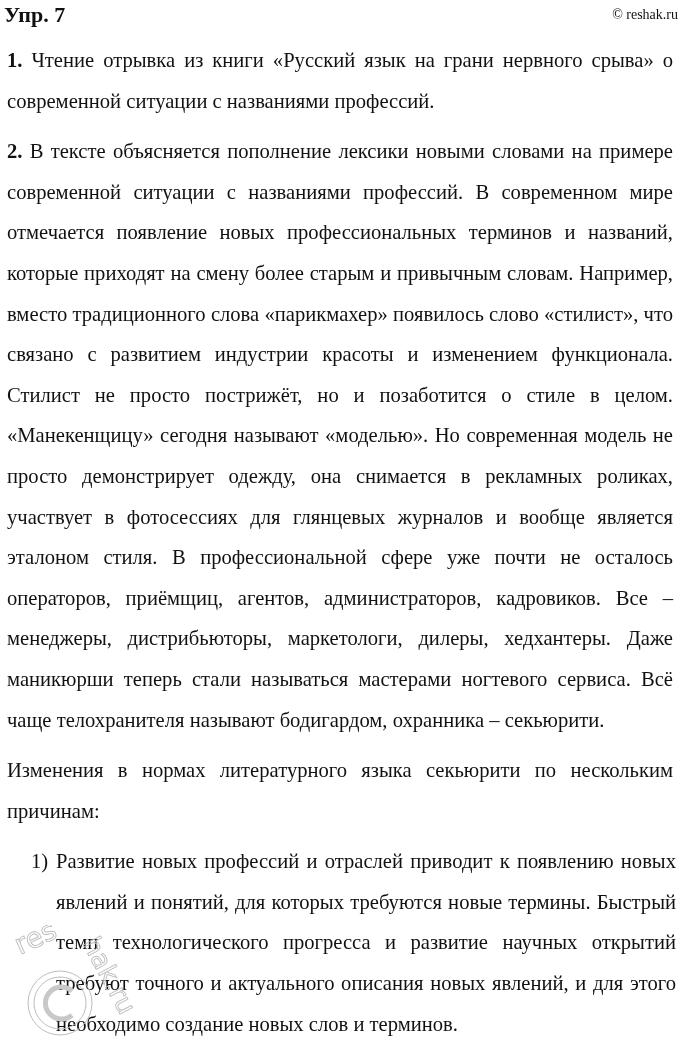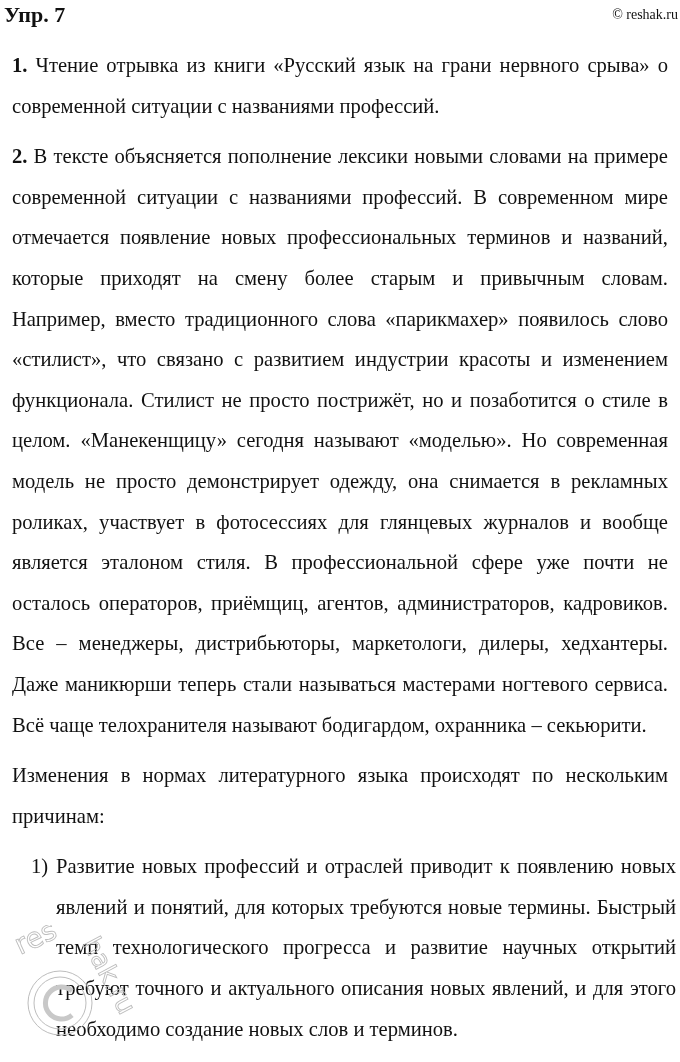--- a/index.html
+++ b/index.html
@@ -39,21 +39,21 @@
     }
     .content {
       position: absolute;
       left: 4px;
       top: 37px;
       width: 672px;
       font-size: 20.6px;
       line-height: 40.6px;
     }
     p {
-      margin: 8px;
+      margin: 3px;
       text-align: justify;
     }
     .para-gap {
       margin-top: 10px;
     }
     .num {
       font-weight: bold;
     }
     .list {
       margin: 10px 0 0 0;
@@ -89,21 +89,21 @@
 
 <div class="content">
   <p>
     <span class="num">1.</span>
     <span>Чтение отрывка из книги «Русский язык на грани нервного срыва» о современной ситуации с названиями профессий.</span>
   </p>
   <p class="para-gap">
     <span class="num">2.</span>
     <span>В тексте объясняется пополнение лексики новыми словами на примере современной ситуации с названиями профессий. В современном мире отмечается появление новых профессиональных терминов и названий, которые приходят на смену более старым и привычным словам. Например, вместо традиционного слова «парикмахер» появилось слово «стилист», что связано с развитием индустрии красоты и изменением функционала. Стилист не просто пострижёт, но и позаботится о стиле в целом. «Манекенщицу» сегодня называют «моделью». Но современная модель не просто демонстрирует одежду, она снимается в рекламных роликах, участвует в фотосессиях для глянцевых журналов и вообще является эталоном стиля. В профессиональной сфере уже почти не осталось операторов, приёмщиц, агентов, администраторов, кадровиков. Все – менеджеры, дистрибьюторы, маркетологи, дилеры, хедхантеры. Даже маникюрши теперь стали называться мастерами ногтевого сервиса. Всё чаще телохранителя называют бодигардом, охранника – секьюрити.</span>
   </p>
-  <p class="para-gap">Изменения в нормах литературного языка происходят по нескольким причинам:</p>
+  <p class="para-gap">Изменения в нормах литературного языка секьюрити по нескольким причинам:</p>
   <ol class="list">
     <li class="list-item">
       <span class="list-marker">1)</span>
       <span>Развитие новых профессий и отраслей приводит к появлению новых явлений и понятий, для которых требуются новые термины. Быстрый темп технологического прогресса и развитие научных открытий требуют точного и актуального описания новых явлений, и для этого необходимо создание новых слов и терминов.</span>
     </li>
   </ol>
 </div>
 
 <svg class="watermark" viewBox="0 0 130 130" xmlns="http://www.w3.org/2000/svg">
   <g fill="none" stroke="#bdbdbd" stroke-width="1">

